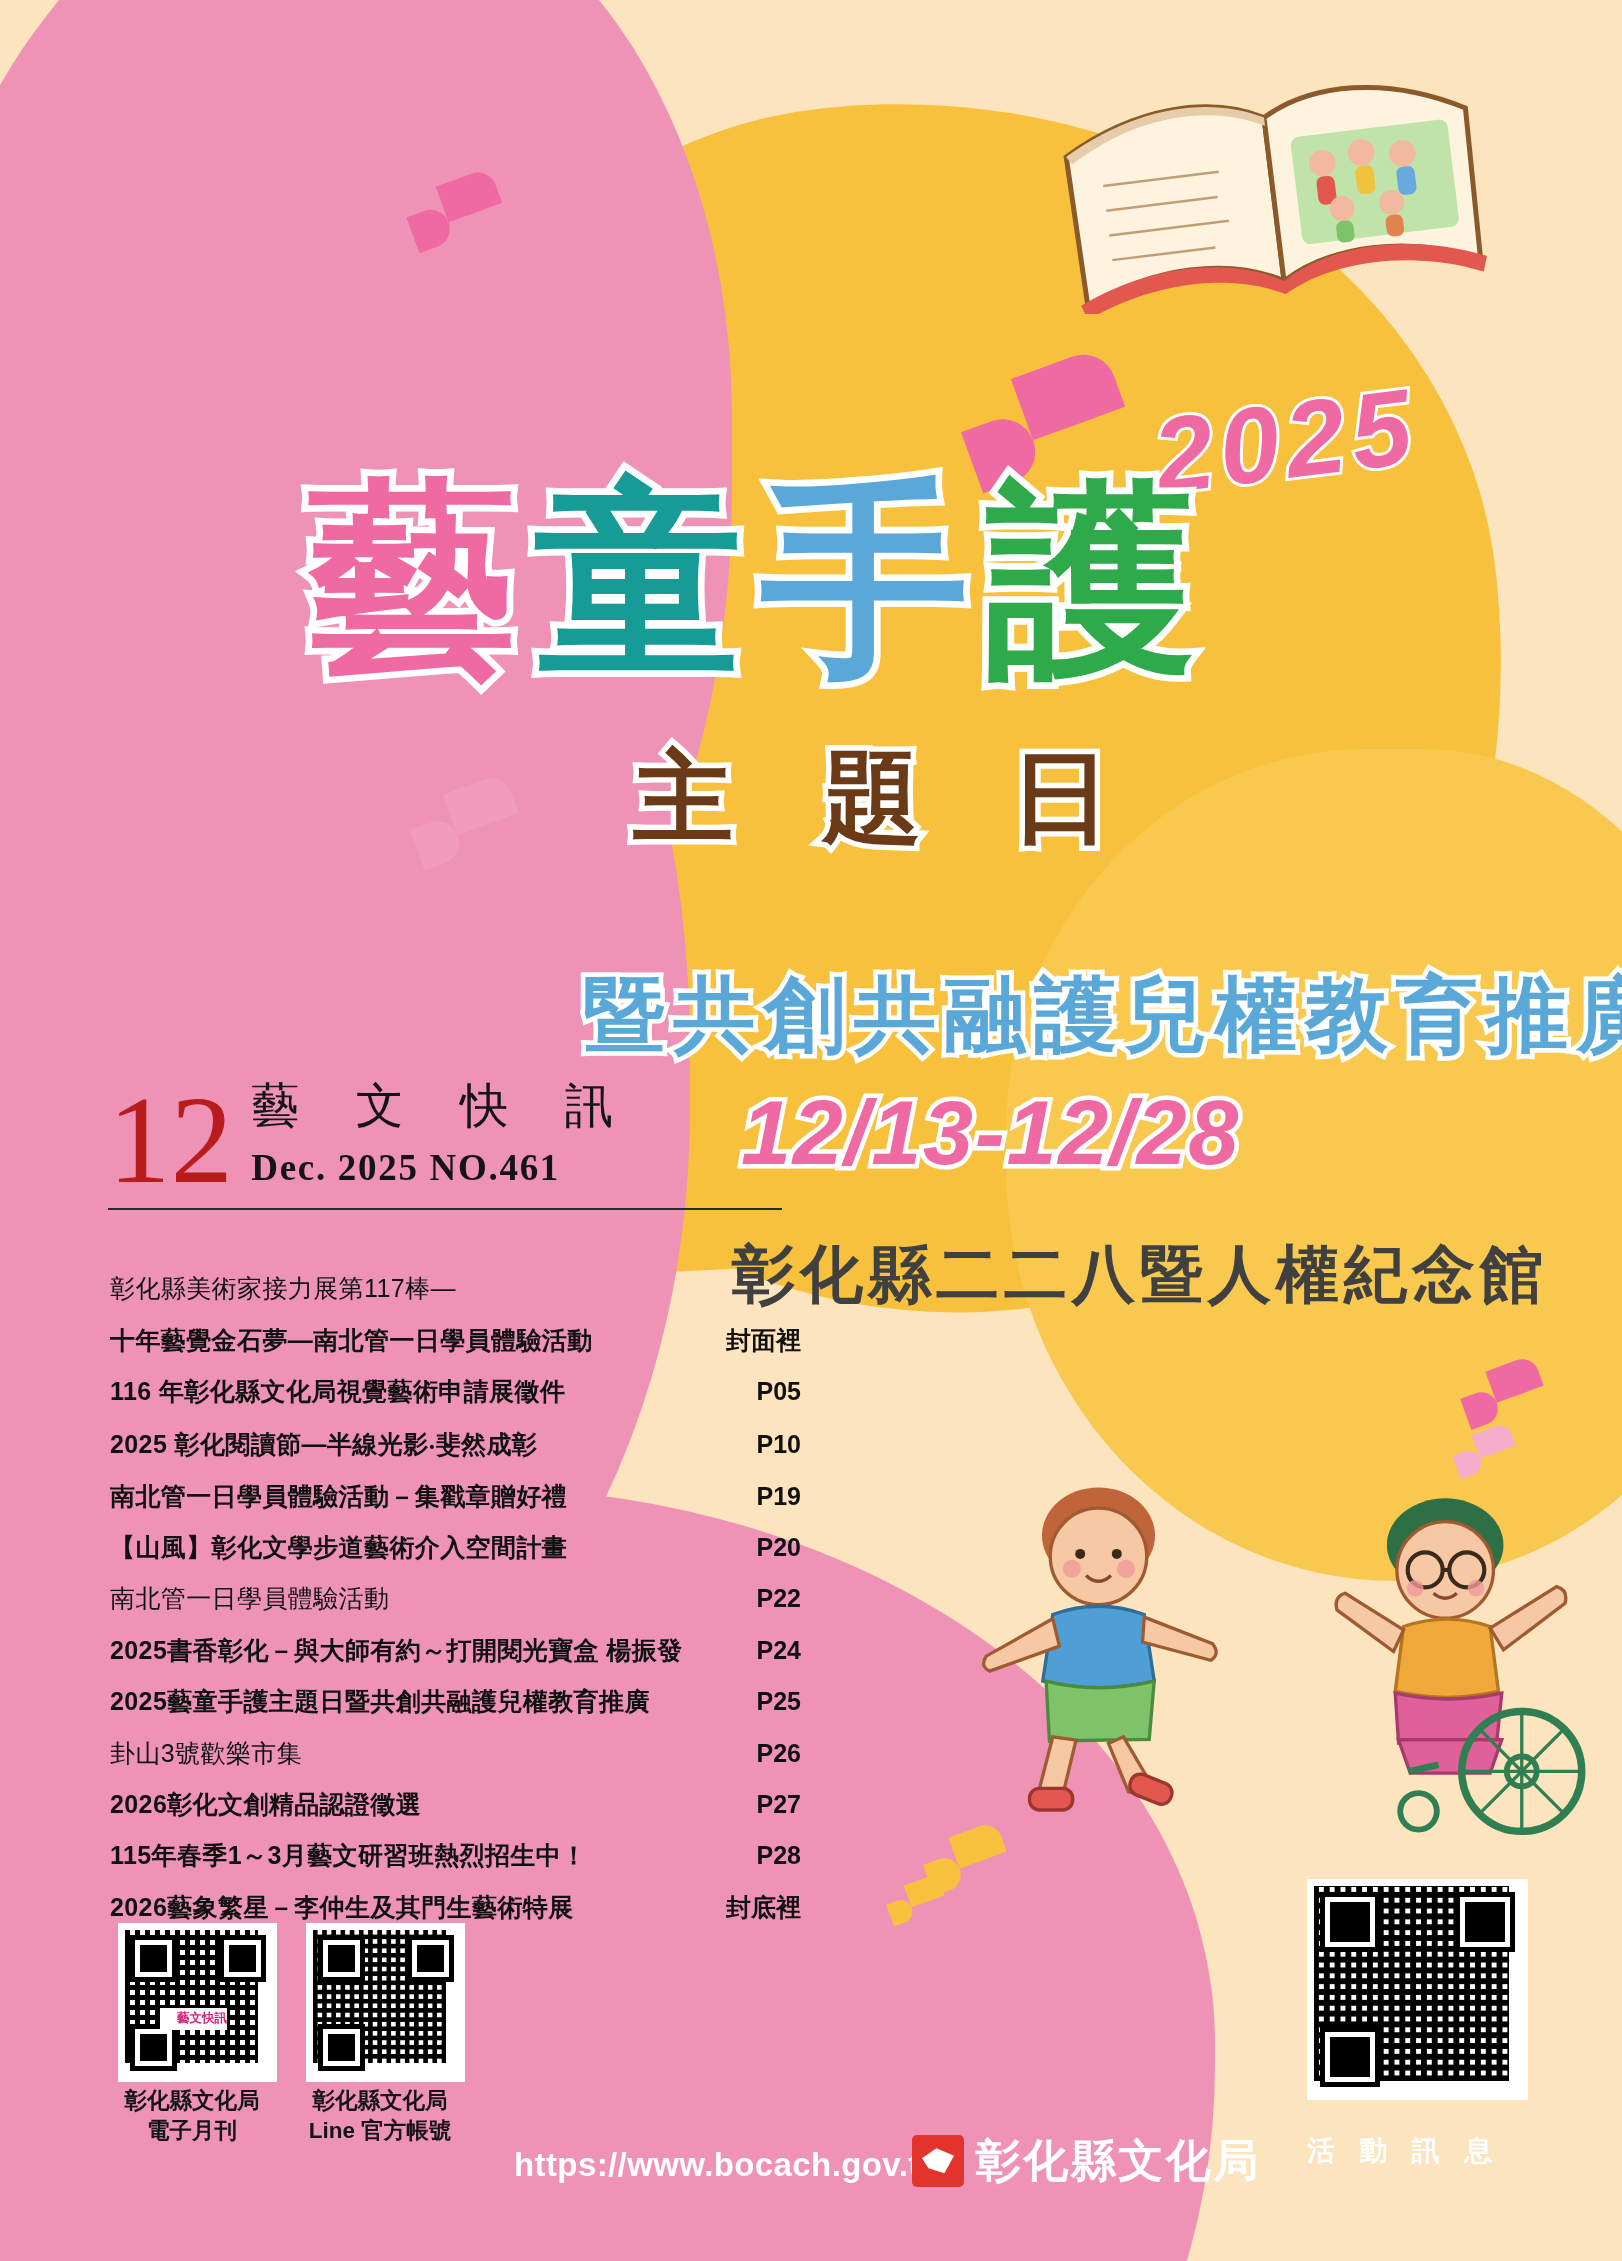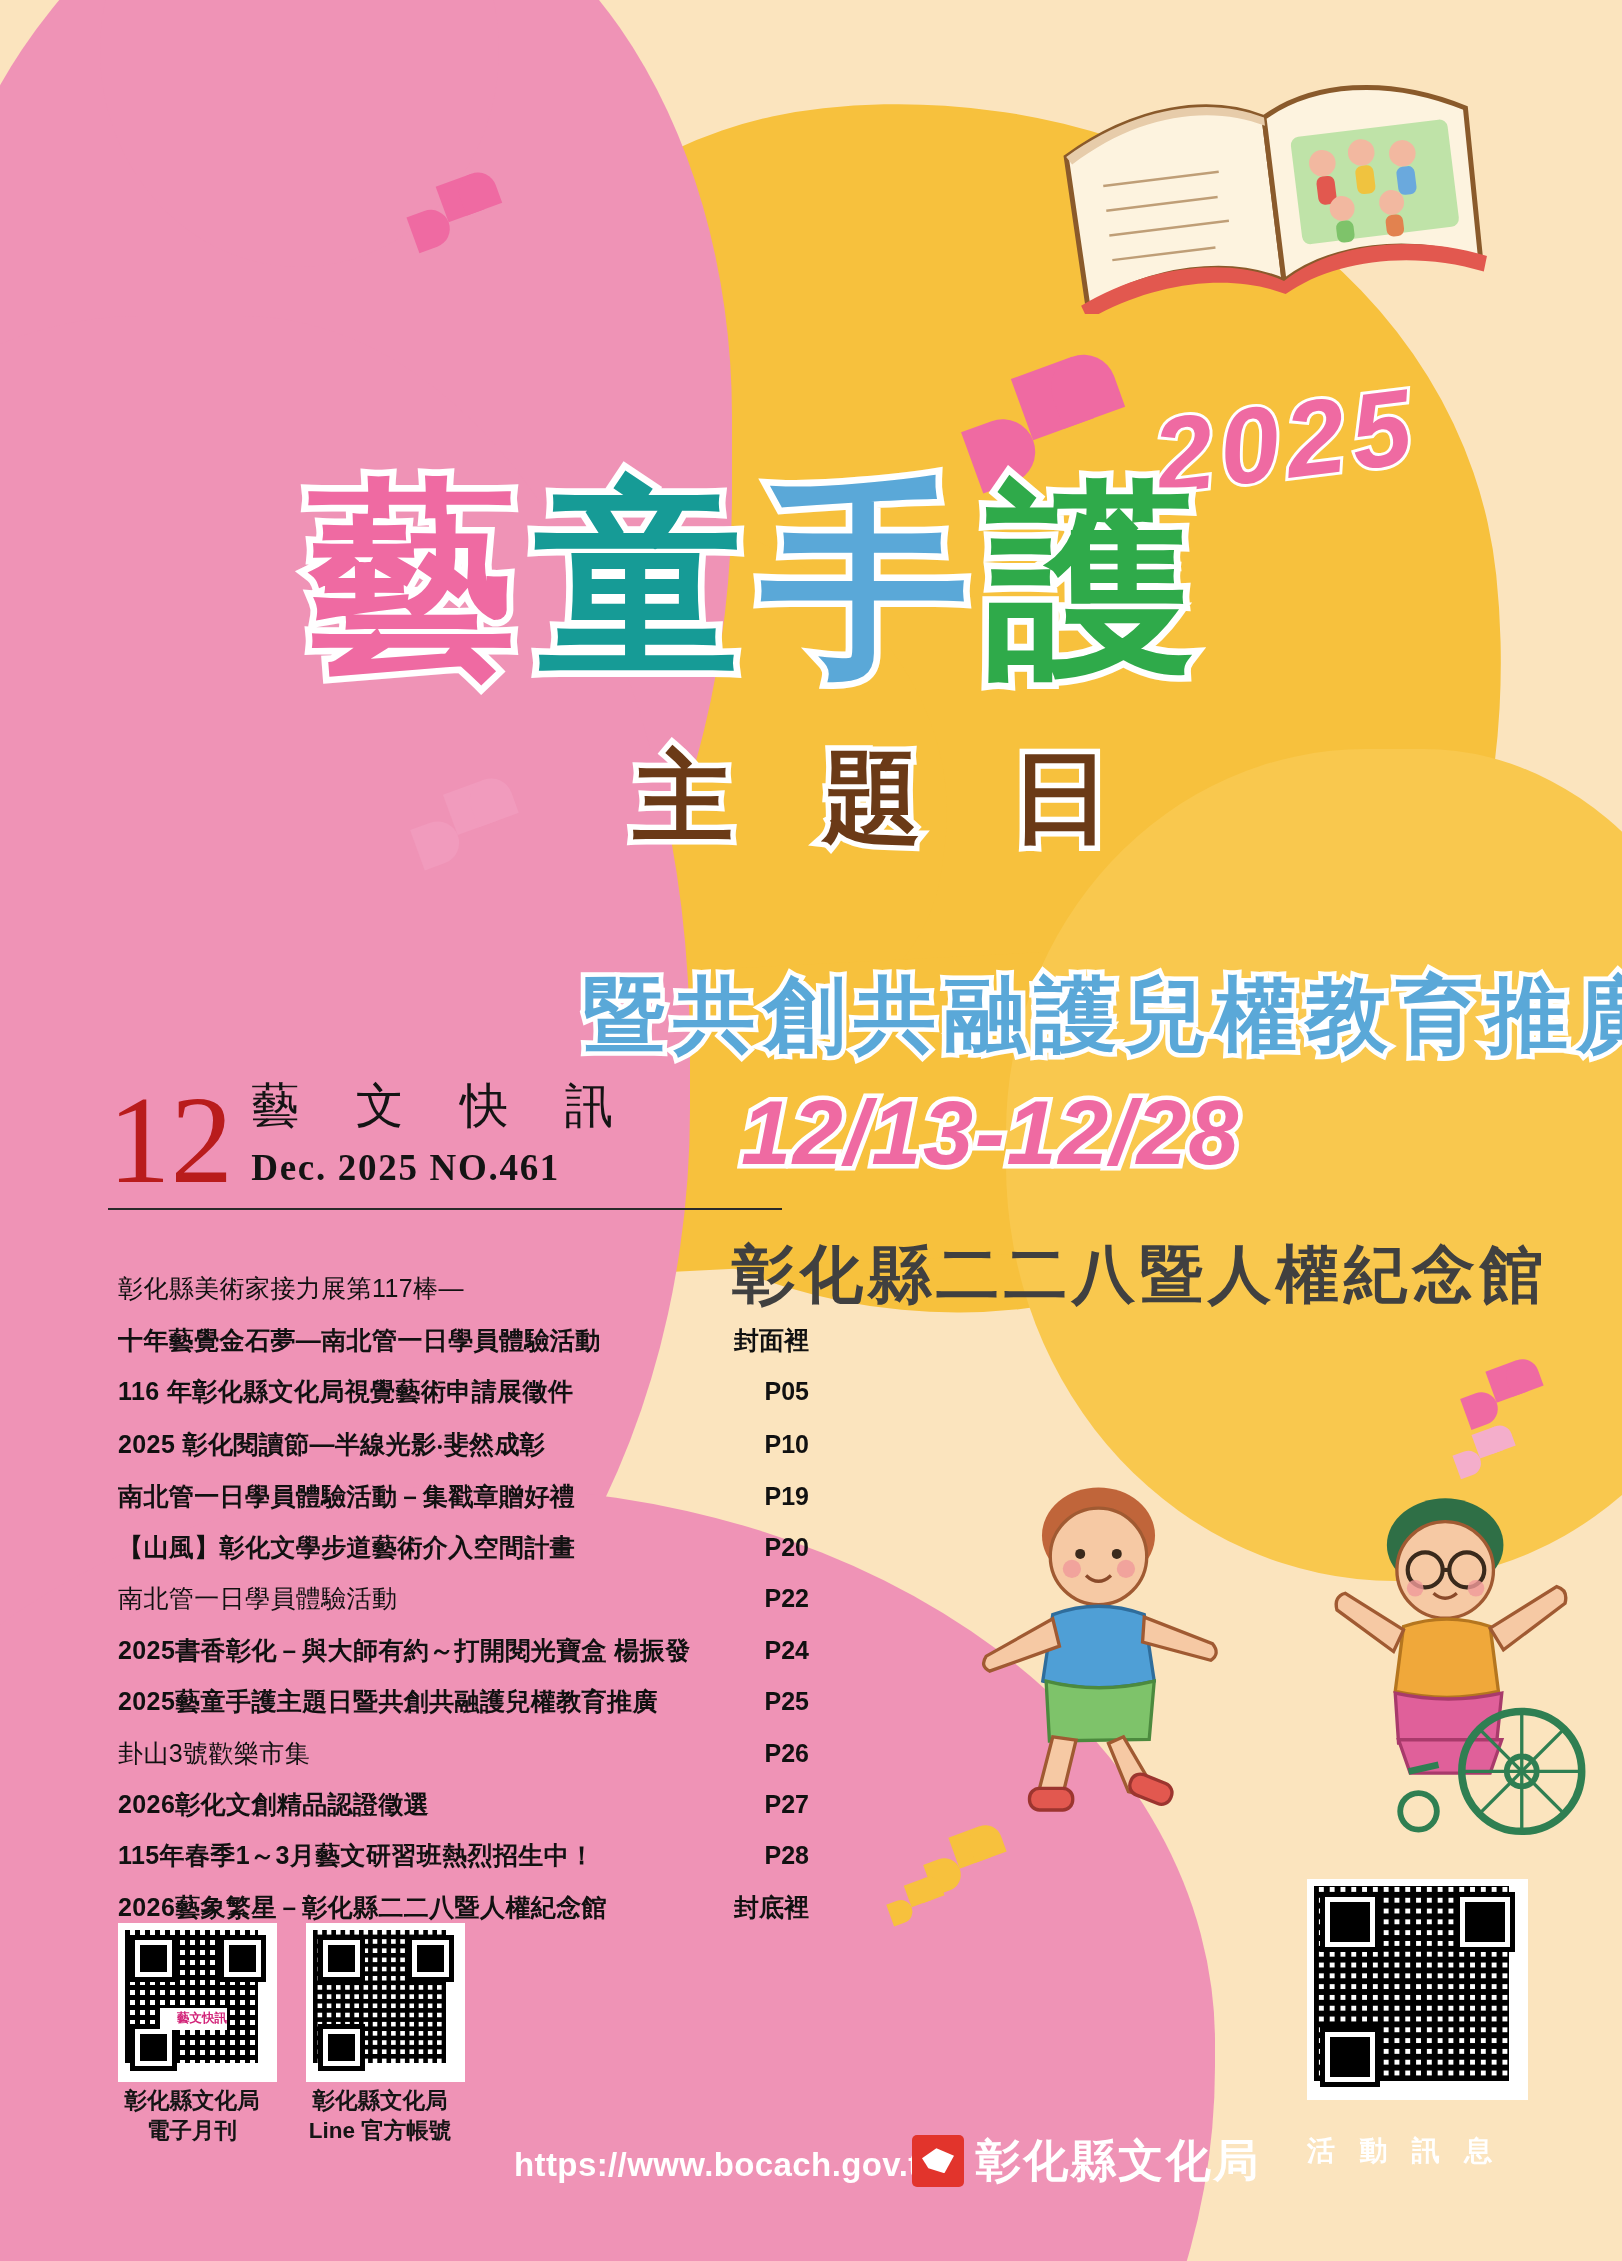--- a/index.html
+++ b/index.html
@@ -241,21 +241,20 @@
     height: 2.5px;
     background: #2a2a2a;
   }
 
   
   .toc {
     position: absolute;
     left: 110px;
     top: 1263px;
     width: 691px;
-    margin-left: 8px;
   }
   .toc-item {
     display: flex;
     align-items: baseline;
     justify-content: space-between;
     font-size: 25px;
     color: #111111;
     padding: 9.2px 0;
     font-weight: 700;
   }
@@ -464,21 +463,21 @@
       </div>
     <div class="toc-item">
         <span class="t">2026彰化文創精品認證徵選</span>
         <span class="p">P27</span>
       </div>
     <div class="toc-item">
         <span class="t">115年春季1～3月藝文研習班熱烈招生中！</span>
         <span class="p">P28</span>
       </div>
     <div class="toc-item">
-        <span class="t">2026藝象繁星－彰化縣二二八暨人權紀念館</span>
+        <span class="t">2026藝象繁星－李仲生及其門生藝術特展</span>
         <span class="p">封底裡</span>
       </div>
   </div>
 
   <svg class="kid1" viewBox="0 0 350 420">
     <ellipse cx="175" cy="70" rx="68" ry="58" fill="#c0653a"></ellipse>
     <circle cx="175" cy="95" r="58" fill="#f6c9a4" stroke="#a05a32" stroke-width="4"></circle>
     <circle cx="153" cy="92" r="6" fill="#3a2a1c"></circle>
     <circle cx="197" cy="92" r="6" fill="#3a2a1c"></circle>
     <circle cx="143" cy="110" r="11" fill="#f09a9a" opacity=".8"></circle>

